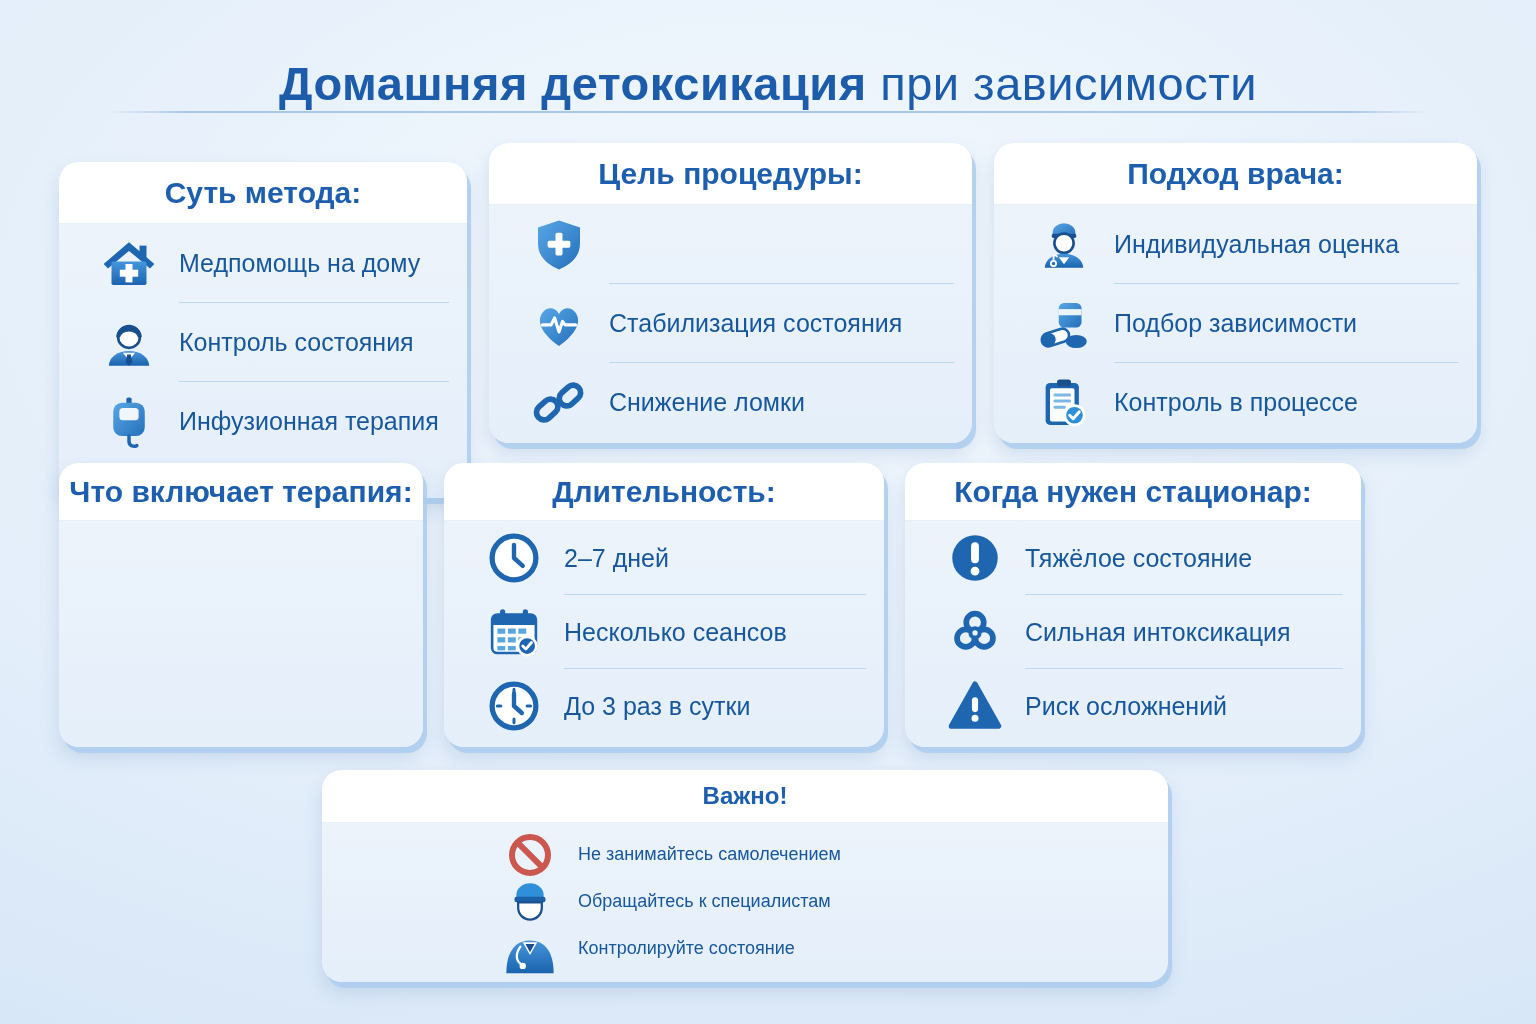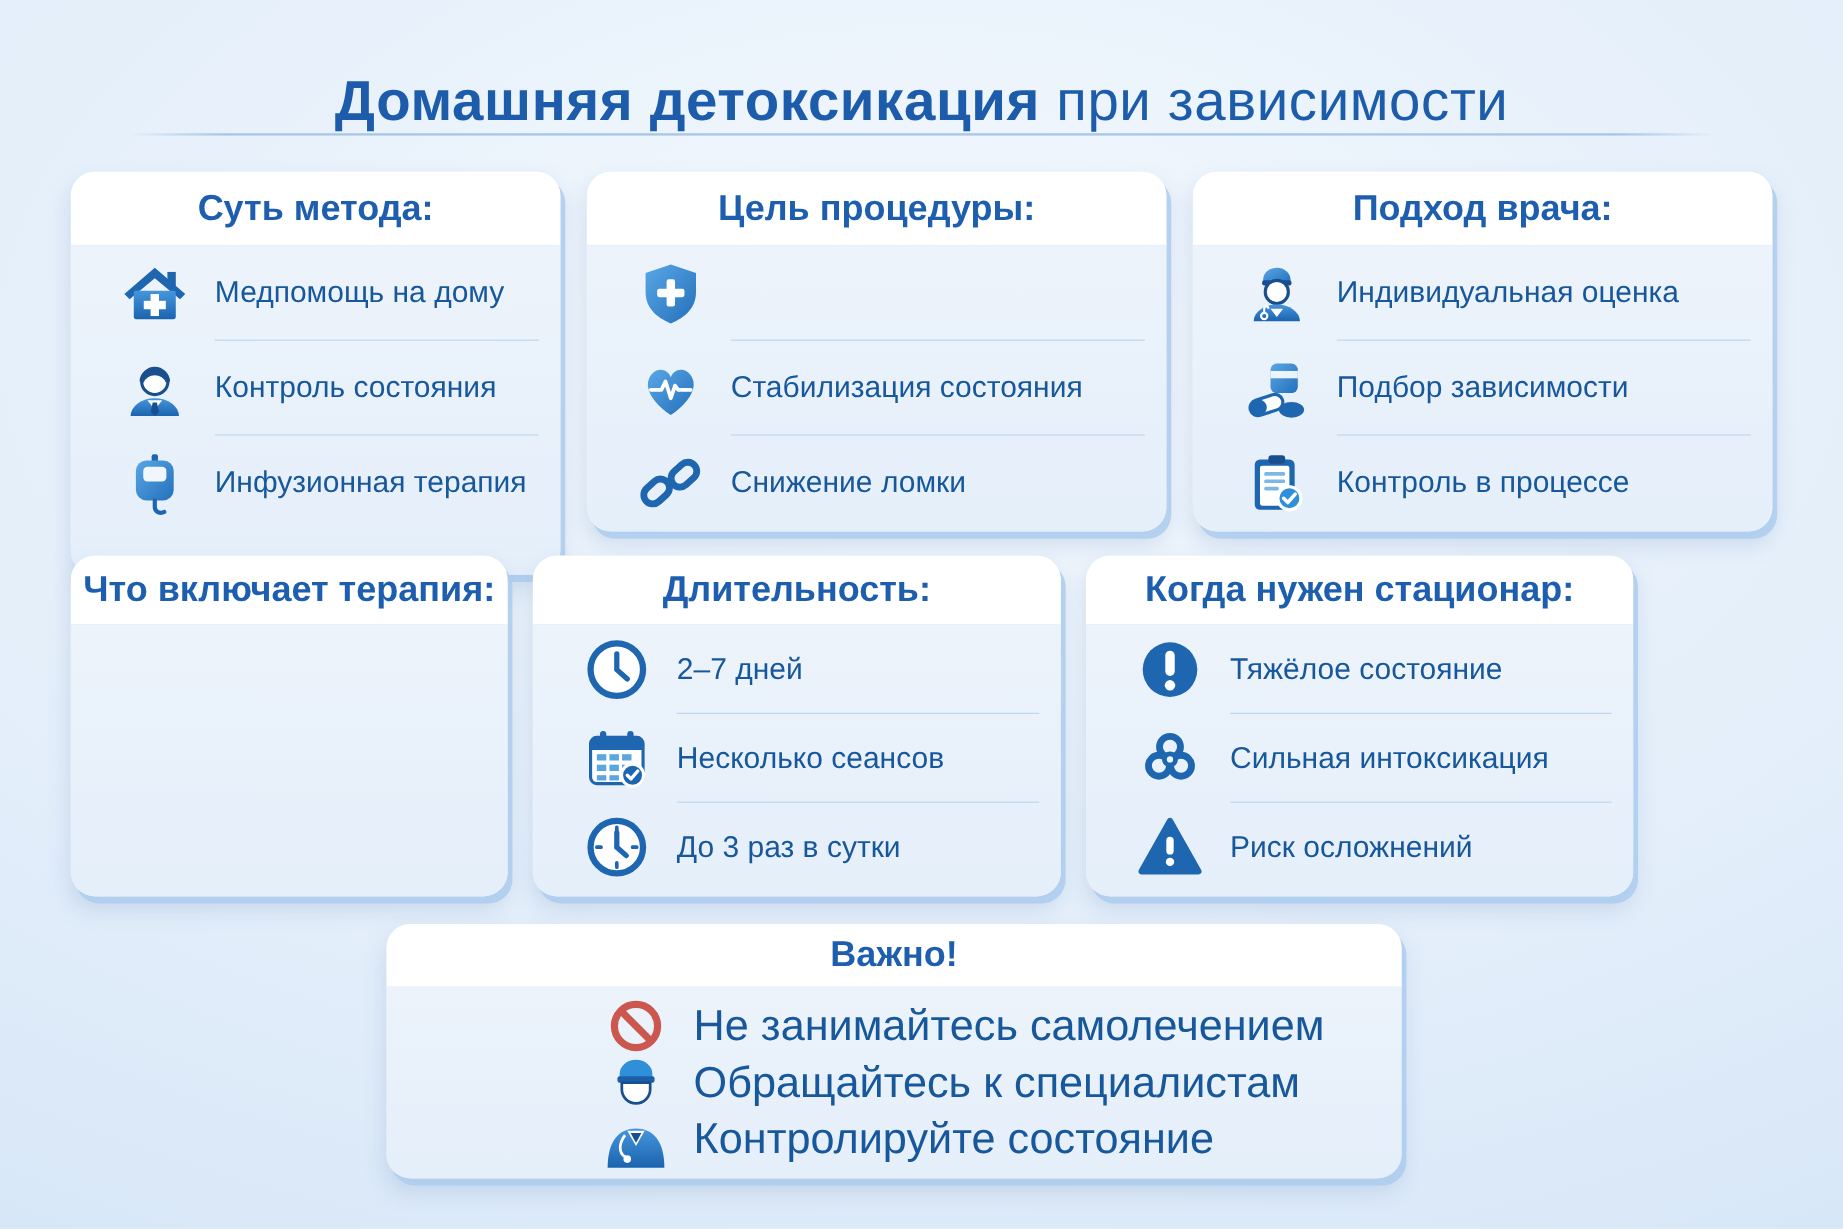--- a/index.html
+++ b/index.html
@@ -20,21 +20,21 @@
   
   .row{position:absolute;display:flex;}
   .row1{top:143px;left:59px;gap:22px;}
   .row2{top:463px;left:59px;gap:21px;}
 
   .card{
     background:linear-gradient(180deg,#eef4fb 0%,#e5effa 100%);
     border-radius:20px;overflow:hidden;position:relative;
     box-shadow:4px 6px 0 rgba(173,204,238,.85), 0 10px 18px rgba(110,146,194,.25);
   }
-  .w1{width:408px;height:336px;} .w2{width:483px;height:300px;} .w3{width:483px;height:300px;}
+  .w1{width:408px;height:336px;margin-top:19px;} .w2{width:483px;height:300px;} .w3{width:483px;height:300px;}
   .w4{width:364px;height:284px;} .w5{width:440px;height:284px;} .w6{width:456px;height:284px;}
 
   .card-header{
     background:#ffffff;height:61px;display:flex;align-items:center;justify-content:center;
     font-weight:bold;font-size:30px;color:#1d5fae;border-bottom:1px solid #e7eff9;
   }
   .row2 .card-header{height:57px;}
 
   .item{display:flex;align-items:center;height:79px;padding:0 20px 0 42px;gap:22px;position:relative;}
   .row2 .item{height:74px;}
@@ -42,28 +42,28 @@
   .item-text{font-size:25px;color:#17579b;white-space:nowrap;}
 
   .icon{width:56px;height:56px;flex:0 0 56px;display:block;}
 
   
   .imp-card{position:absolute;top:770px;left:322px;width:846px;height:212px;
     background:linear-gradient(180deg,#eef4fb 0%,#e5effa 100%);
     border-radius:20px;overflow:hidden;
     box-shadow:4px 6px 0 rgba(173,204,238,.85), 0 10px 18px rgba(110,146,194,.25);}
   .imp-header{background:#ffffff;height:52px;display:flex;align-items:center;justify-content:center;
-    font-weight:bold;font-size:30px;color:#1d5fae;border-bottom:1px solid #e7eff9;}
+    font-weight:bold;font-size:24px;color:#1d5fae;border-bottom:1px solid #e7eff9;}
   .imp-body{display:grid;grid-template-columns:64px auto;column-gap:16px;grid-auto-rows:47px;
     padding:8px 0 0 176px;align-items:center;}
   .imp-icon-cell{display:flex;align-items:center;justify-content:center;}
   .nosign-svg{width:48px;height:48px;}
   .surgeon-cell{grid-row:2 / span 2;align-self:center;}
   .surgeon-svg{width:62px;height:100px;display:block;}
-  .imp-text{font-size:36px;color:#17579b;white-space:nowrap;}
+  .imp-text{font-size:18px;color:#17579b;white-space:nowrap;}
 
   
   .logo{position:absolute;left:74px;top:903px;font-weight:bold;line-height:1;letter-spacing:1px;}
   .logo .neo{font-size:78px;
     background:linear-gradient(115deg,#4d9be0 0%,#16437f 38%,#3f8fd6 62%,#0e3a72 100%);
     -webkit-background-clip:text;background-clip:text;color:transparent;}
   .logo .plus{font-size:84px;
     background:linear-gradient(180deg,#57b2e9 0%,#1566ae 100%);
     -webkit-background-clip:text;background-clip:text;color:transparent;}
   .sr{position:absolute;width:0;height:0;overflow:hidden;}

